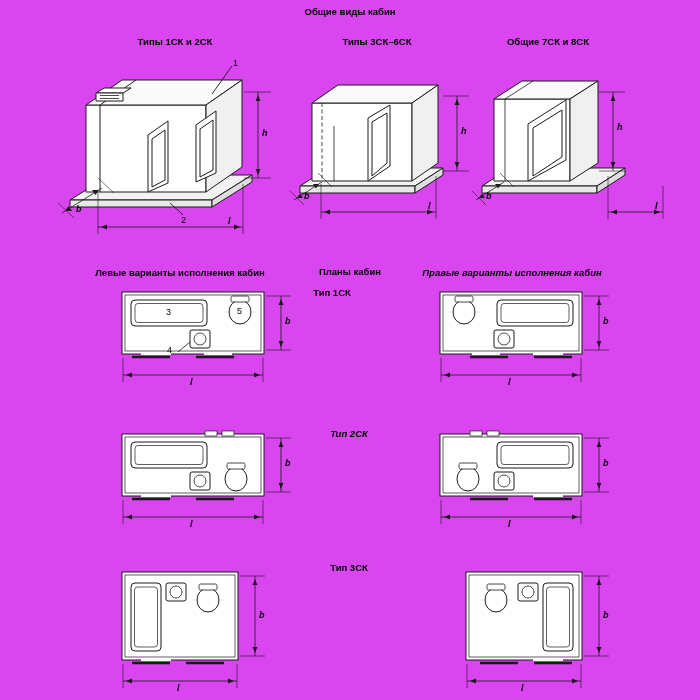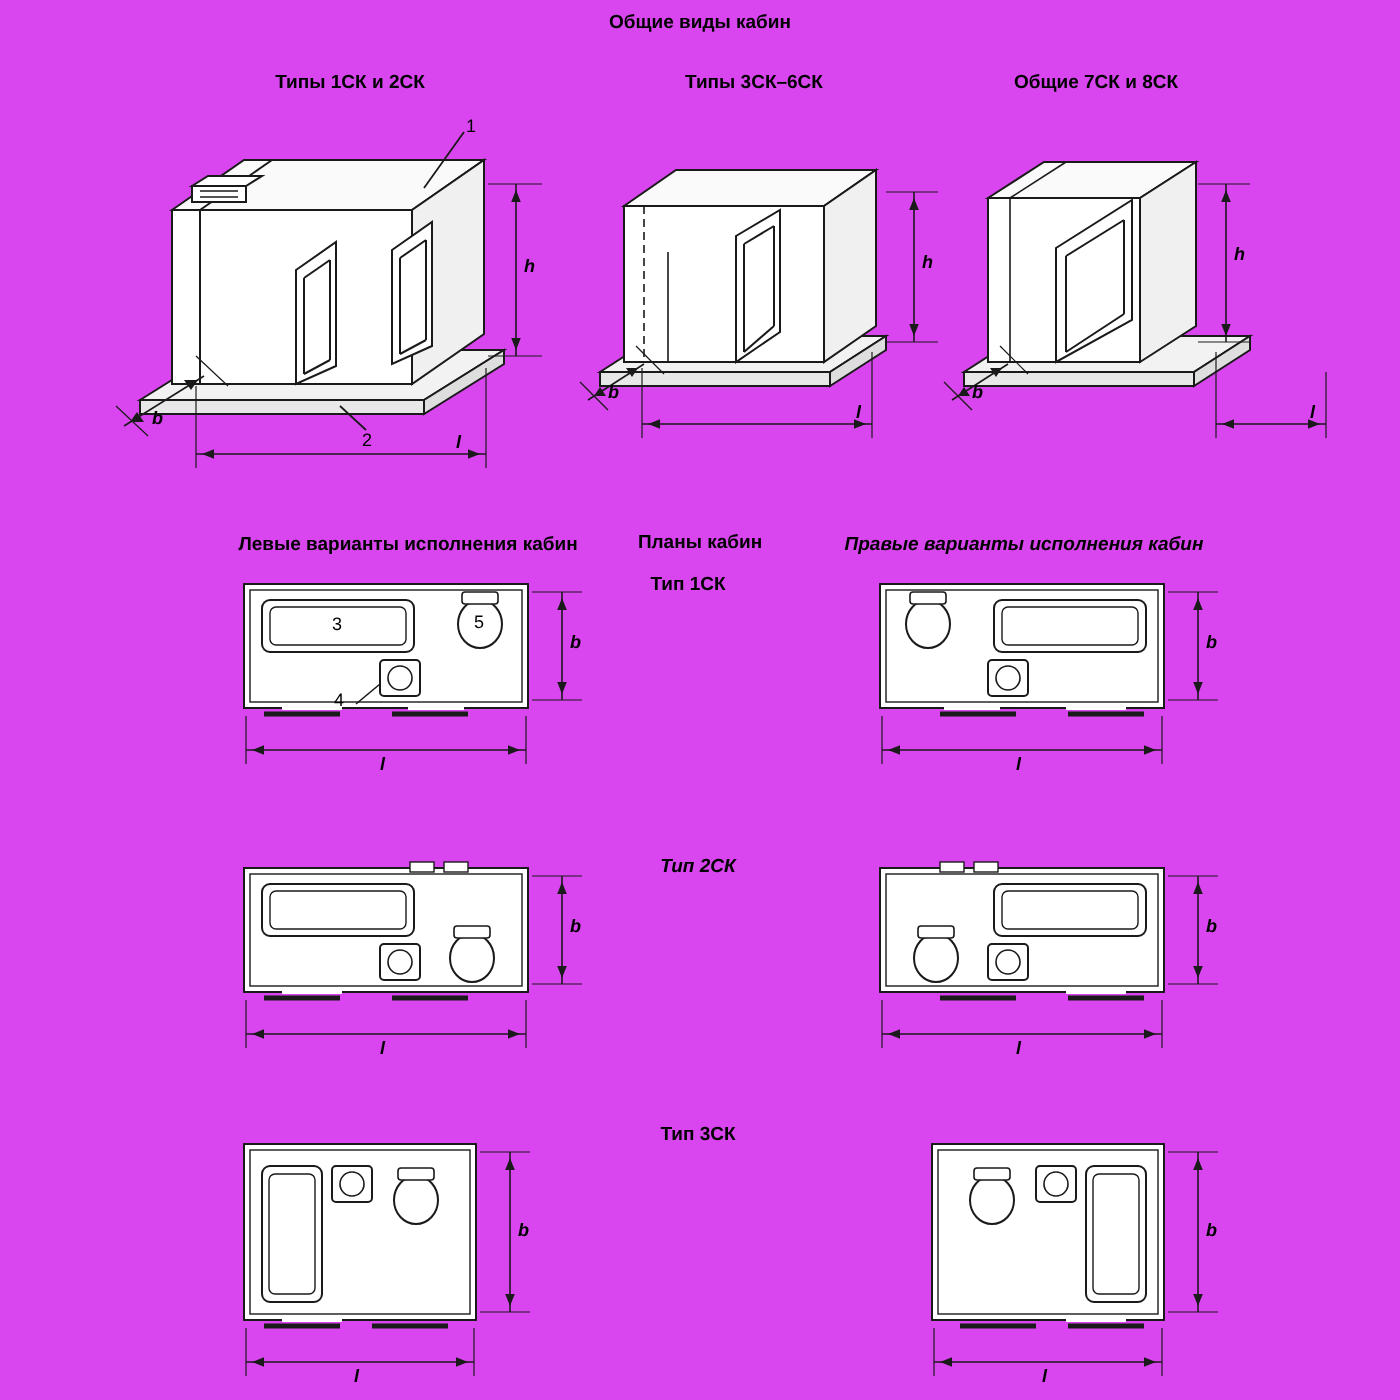--- a/index.html
+++ b/index.html
@@ -49,24 +49,24 @@
 <div id="page">
 
   <div class="title-c" style="left:350px; top:6px;">Общие виды кабин</div>
 
   <div class="title-c" style="left:175px; top:36px;">Типы 1СК и 2СК</div>
   <div class="title-c" style="left:377px; top:36px;">Типы 3СК–6СК</div>
   <div class="title-c" style="left:548px; top:36px;">Общие 7СК и 8СК</div>
 
   <div class="title-c" style="left:350px; top:242px;margin-top:24px;">Планы кабин</div>
 
-  <div class="title-c" style="left:204px; top:267px;">Левые варианты исполнения кабин</div>
+  <div class="title-c" style="left:180px; top:267px;">Левые варианты исполнения кабин</div>
   <div class="title-c" style="left:512px; top:267px;font-style:italic;">Правые варианты исполнения кабин</div>
 
-  <div class="title-c" style="left:344px; top:287px;">Тип 1СК</div>
+  <div class="title-c" style="left:332px; top:287px;">Тип 1СК</div>
   <div class="title-c" style="left:349px; top:428px;font-style:italic;">Тип 2СК</div>
   <div class="title-c" style="left:349px; top:562px;">Тип 3СК</div>
 
   <svg width="700" height="700" viewBox="0 0 700 700">
     <g fill="none" stroke="#1a1a1a" stroke-width="1" stroke-linejoin="miter" stroke-linecap="butt">
 
       <g>
 
         <polygon points="70,200 110,175 252,175 212,200" fill="#f2f2f2" stroke="#1a1a1a"></polygon>
         <polygon points="70,200 70,207 212,207 212,200" fill="#e8e8e8" stroke="#1a1a1a"></polygon>

